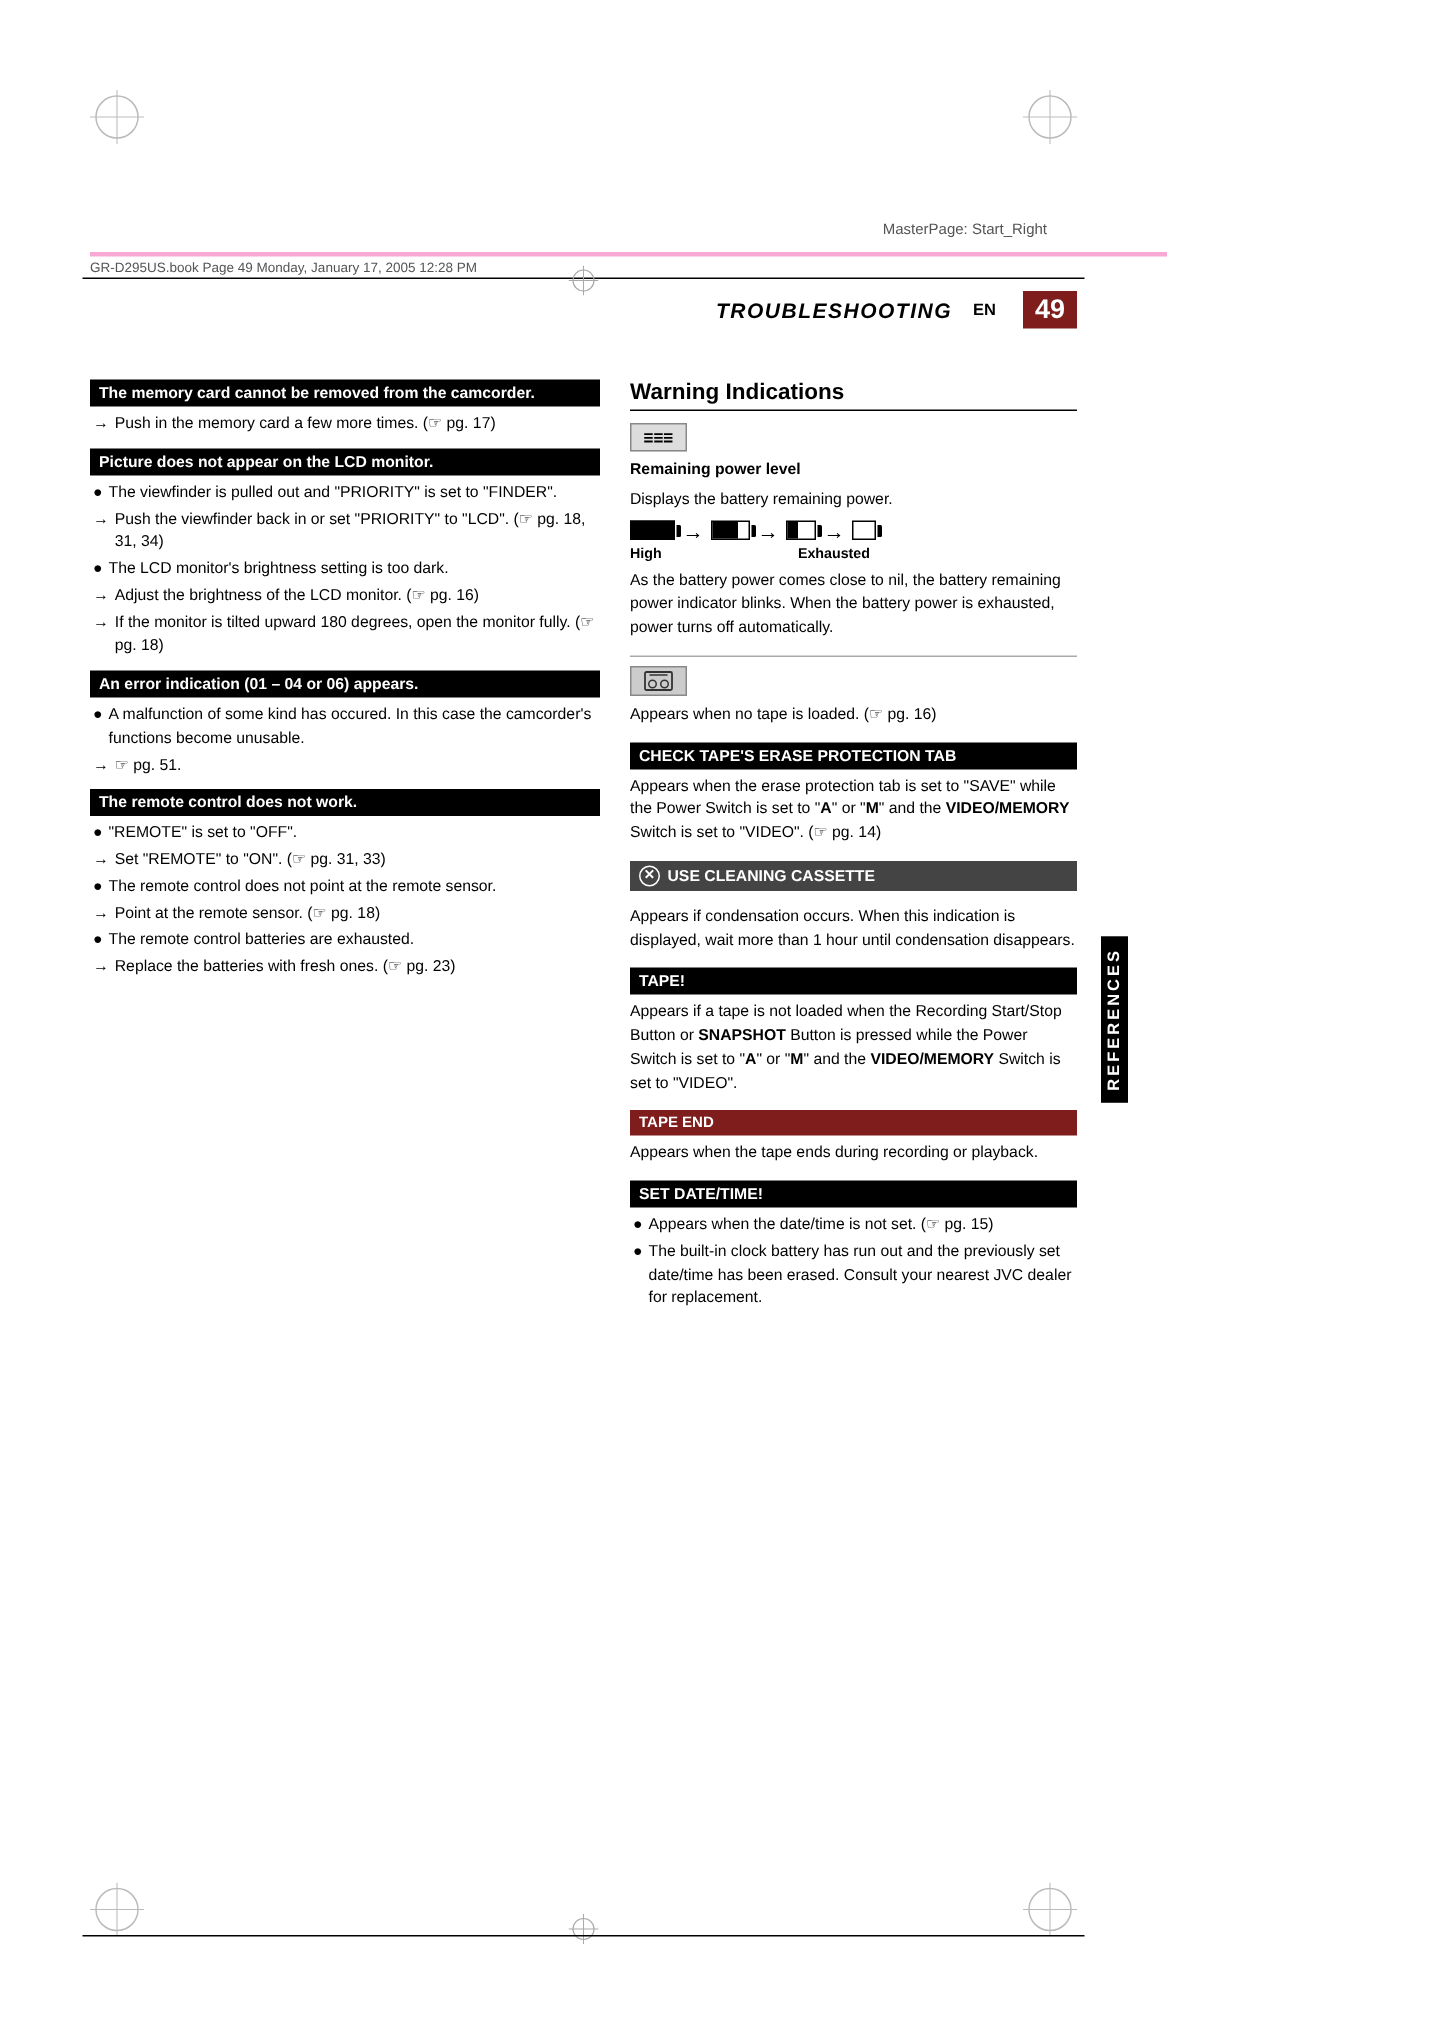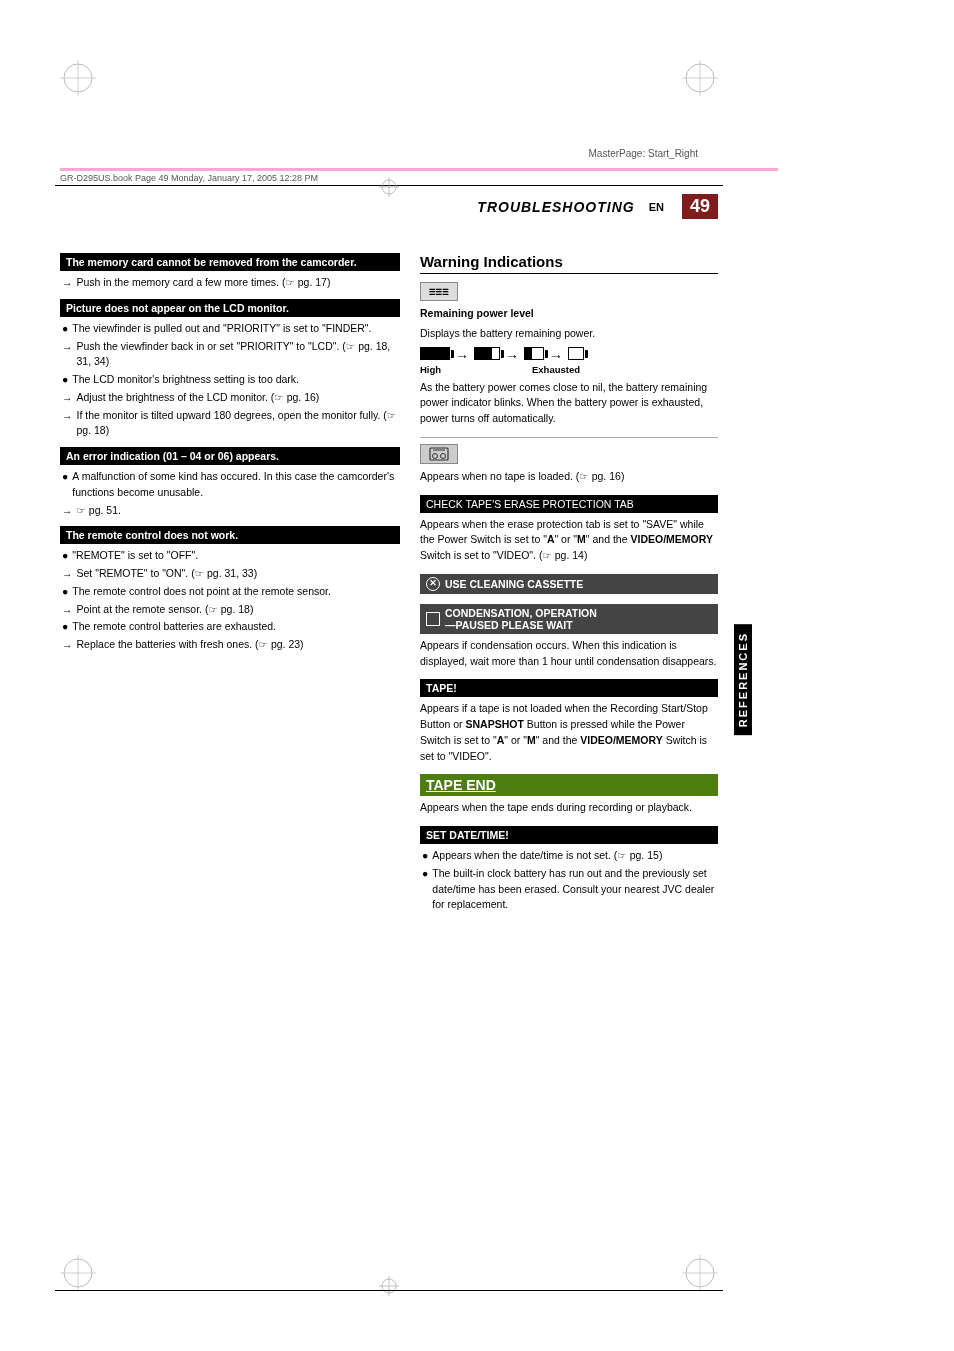--- a/index.html
+++ b/index.html
@@ -371,46 +371,42 @@
               <rect x="1" y="1" width="18" height="12" fill="none" stroke="#333" stroke-width="1.2" rx="1"></rect>
               <circle cx="6" cy="9" r="2.5" fill="none" stroke="#333" stroke-width="1"></circle>
               <circle cx="14" cy="9" r="2.5" fill="none" stroke="#333" stroke-width="1"></circle>
               <path d="M4 3 h12" stroke="#333" stroke-width="1"></path>
             </svg>
         </div>
         <p>Appears when no tape is loaded. (☞ pg. 16)</p>
       </div>
 
       <div class="warn-section">
-        <div style="background:#000; color:#fff; font-weight:normal; font-size:10.5px; padding:3px 6px; margin-bottom:4px;">CHECK TAPE'S ERASE PROTECTION TAB</div>
+        <div style="background:#000; color:#fff; font-weight:bold; font-size:10.5px; padding:3px 6px; margin-bottom:4px;">CHECK TAPE'S ERASE PROTECTION TAB</div>
         <p>Appears when the erase protection tab is set to "SAVE" while the Power Switch is set to "<strong>A</strong>" or "<strong>M</strong>" and the <strong>VIDEO/MEMORY</strong> Switch is set to "VIDEO". (☞ pg. 14)</p>
       </div>
 
       <div class="warn-section">
         <div style="background:#444; color:#fff; font-weight:bold; font-size:10.5px; padding:3px 6px; margin-bottom:4px; display:flex; align-items:center; gap:5px;">
           <span style="display:inline-block; width:14px; height:14px; border:1.5px solid #fff; border-radius:50%; text-align:center; line-height:11px; font-size:9px; flex-shrink:0;">✕</span>
           <span>USE CLEANING CASSETTE</span>
         </div>
       </div>
 
       <div class="warn-section">
-        <div style="background:#444; color:#fff; font-weight:bold; font-size:10.5px; padding:3px 6px; margin-bottom:4px; display:flex; align-items:center; gap:5px;">
-          <span style="display:inline-block; width:14px; height:14px; border:1.5px solid #fff; text-align:center; line-height:11px; font-size:9px; flex-shrink:0;"> </span>
-          <span>CONDENSATION, OPERATION<br>—PAUSED PLEASE WAIT</span>
-        </div>
         <p>Appears if condensation occurs. When this indication is displayed, wait more than 1 hour until condensation disappears.</p>
       </div>
 
       <div class="warn-section">
         <div style="background:#000; color:#fff; font-weight:bold; font-size:10.5px; padding:3px 6px; margin-bottom:4px;">TAPE!</div>
         <p>Appears if a tape is not loaded when the Recording Start/Stop Button or <strong>SNAPSHOT</strong> Button is pressed while the Power Switch is set to "<strong>A</strong>" or "<strong>M</strong>" and the <strong>VIDEO/MEMORY</strong> Switch is set to "VIDEO".</p>
       </div>
 
       <div class="warn-section">
-        <div style="background:#4d7c0f; color:#fff; font-weight:bold; font-size:14px; padding:3px 6px; margin-bottom:4px;text-decoration:underline;">TAPE END</div>
+        <div style="background:#7f1d1d; color:#fff; font-weight:bold; font-size:10px; padding:3px 6px; margin-bottom:4px;">TAPE END</div>
         <p>Appears when the tape ends during recording or playback.</p>
       </div>
 
       <div class="warn-section">
         <div style="background:#000; color:#fff; font-weight:bold; font-size:10.5px; padding:3px 6px; margin-bottom:4px;">SET DATE/TIME!</div>
         <div class="section-content">
           <div class="bullet-item">
             <span class="bullet">●</span>
             <span>Appears when the date/time is not set. (☞ pg. 15)</span>
           </div>

